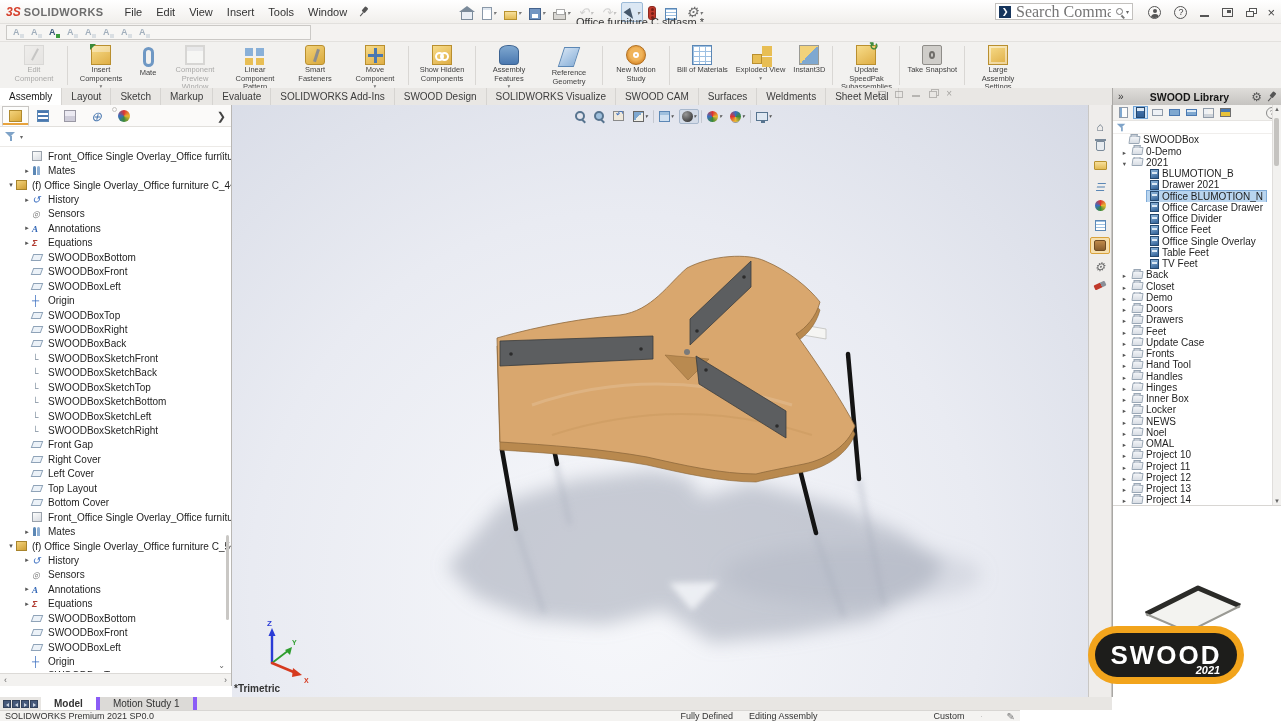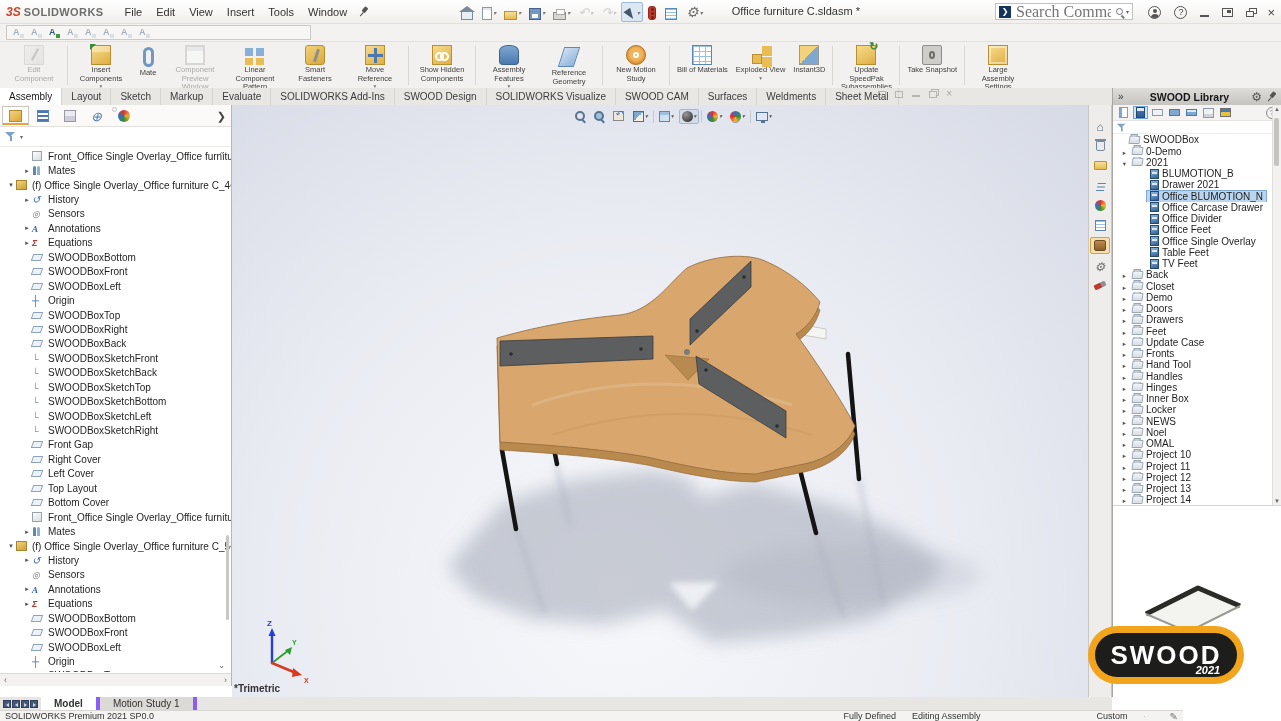--- a/index.html
+++ b/index.html
@@ -29,21 +29,21 @@
   .ti-save::after{content:"";position:absolute;left:2px;bottom:1px;width:6px;height:4px;background:#fff}
   .ti-print{width:13px;height:8px;background:#d9d7d3;border:1px solid #8f8d89;margin-top:6px}
   .ti-print::before{content:"";position:absolute;left:2px;top:-4px;width:7px;height:4px;background:#fff;border:1px solid #aaa}
   .ti-undo::before{content:"↶";font-size:13px;color:#9a9a9a}
   .ti-redo::before{content:"↷";font-size:13px;color:#9a9a9a}
   .ti-cursor{width:0;height:0;border-left:4px solid transparent;border-right:4px solid transparent;border-top:11px solid #44566a;transform:rotate(-35deg);margin:2px 2px 0}
   .ti-traffic{width:8px;height:14px;background:#c0392b;border-radius:3px;border:1px solid #8e2a20}
   .ti-traffic::before{content:"";position:absolute;left:1.5px;top:1.5px;width:3px;height:3px;border-radius:50%;background:#7a1f16;box-shadow:0 4px 0 #7a1f16,0 8px 0 #7a1f16}
   .ti-list{width:12px;height:12px;background:#fff;border:1px solid #5b87b5;background-image:linear-gradient(#9dc0e2 1px,transparent 1px);background-size:100% 3px}
   .ti-gear::before{content:"⚙";font-size:14px;color:#6f6f6f;line-height:16px}
-  .doc-title{position:absolute;left:420px;width:440px;text-align:right;top:5px;font-size:11px;color:#333;pointer-events:none}
+  .doc-title{position:absolute;left:420px;width:440px;text-align:center;top:16px;font-size:11px;color:#333;pointer-events:none}
   .searchbox{position:absolute;right:148px;top:3px;width:138px;height:17px;border:1px solid #c3c1be;background:#fff;display:flex;align-items:center;gap:3px;padding:0 3px}
   .search-flag{width:12px;height:12px;background:#16355c;color:#fff;font-size:8px;display:flex;align-items:center;justify-content:center;flex:0 0 12px}
   .search-input{border:none;outline:none;flex:1;font-size:16px;color:#8a8a8a;font-family:Liberation Serif, serif;background:transparent;min-width:0}
   .mag-icon{width:7px;height:7px;border:1.5px solid #777;border-radius:50%;position:relative;flex:0 0 7px}
   .mag-icon::after{content:"";position:absolute;right:-3px;bottom:-3px;width:4px;height:1.5px;background:#777;transform:rotate(45deg)}
   .win-controls{position:absolute;right:6px;top:0;height:24px;display:flex;align-items:center;gap:13px}
   .user-icon{width:13px;height:13px;border-radius:50%;border:1px solid #555;position:relative;overflow:hidden}
   .user-icon::before{content:"";position:absolute;left:4px;top:2px;width:4px;height:4px;border-radius:50%;background:#555}
   .user-icon::after{content:"";position:absolute;left:2px;top:7px;width:8px;height:5px;border-radius:4px 4px 0 0;background:#555}
   .help-icon{width:13px;height:13px;border-radius:50%;border:1px solid #555;font-size:9px;display:flex;align-items:center;justify-content:center;color:#444}
@@ -224,21 +224,21 @@
 
   
   #bottombar{position:absolute;left:0;top:697px;width:1112px;height:13px;background:#e8e6e3;display:flex;align-items:stretch}
   .bnav{display:flex;gap:1px;padding:2px 3px;align-items:center}
   .bnav .sq{width:8px;height:8px;background:#46597a;border:1px solid #32415a;position:relative}
   .bnav .sq::before{content:"";position:absolute;top:2.5px;border-top:2px solid transparent;border-bottom:2px solid transparent}
   .sq-l::before{left:2px;border-right:3px solid #cdd6e2}
   .sq-r::before{left:2px;border-left:3px solid #cdd6e2}
   .btab{padding:0 13px;font-size:10px;display:flex;align-items:center;background:#dcdad7;border-right:4px solid #8b5cf6;color:#333}
   .btab.active{background:#fff;font-weight:bold}
-  #statusbar{position:absolute;left:0;top:710px;width:1183px;height:11px;background:#f4f3f1;border-top:1px solid #d8d6d3;font-size:9px;color:#333;display:flex;align-items:center;padding:0 5px}
+  #statusbar{position:absolute;left:0;top:710px;width:1020px;height:11px;background:#f4f3f1;border-top:1px solid #d8d6d3;font-size:9px;color:#333;display:flex;align-items:center;padding:0 5px}
   .status-right{margin-left:auto;display:flex;align-items:center;gap:16px}
   .status-custom{margin-left:100px}
   .status-pencil{color:#777;font-size:10px;margin-left:8px}
 </style>
 </head>
 <body>
 
 <div id="app">
 
   <div id="titlebar">
@@ -360,21 +360,21 @@
         <span class="rlabel">Linear Component Pattern</span>
 
       </div>
       <div class="rbtn">
         <span class="ric ri-smart"></span>
         <span class="rlabel">Smart Fasteners</span>
         <span class="rcaret"></span>
       </div>
       <div class="rbtn">
         <span class="ric ri-move"></span>
-        <span class="rlabel">Move Reference</span>
+        <span class="rlabel">Move Component</span>
         <span class="rcaret">▾</span>
       </div>
       <div class="rbtn rsep">
         
         
         
       </div>
       <div class="rbtn">
         <span class="ric ri-showhidden"></span>
         <span class="rlabel">Show Hidden Components</span>

